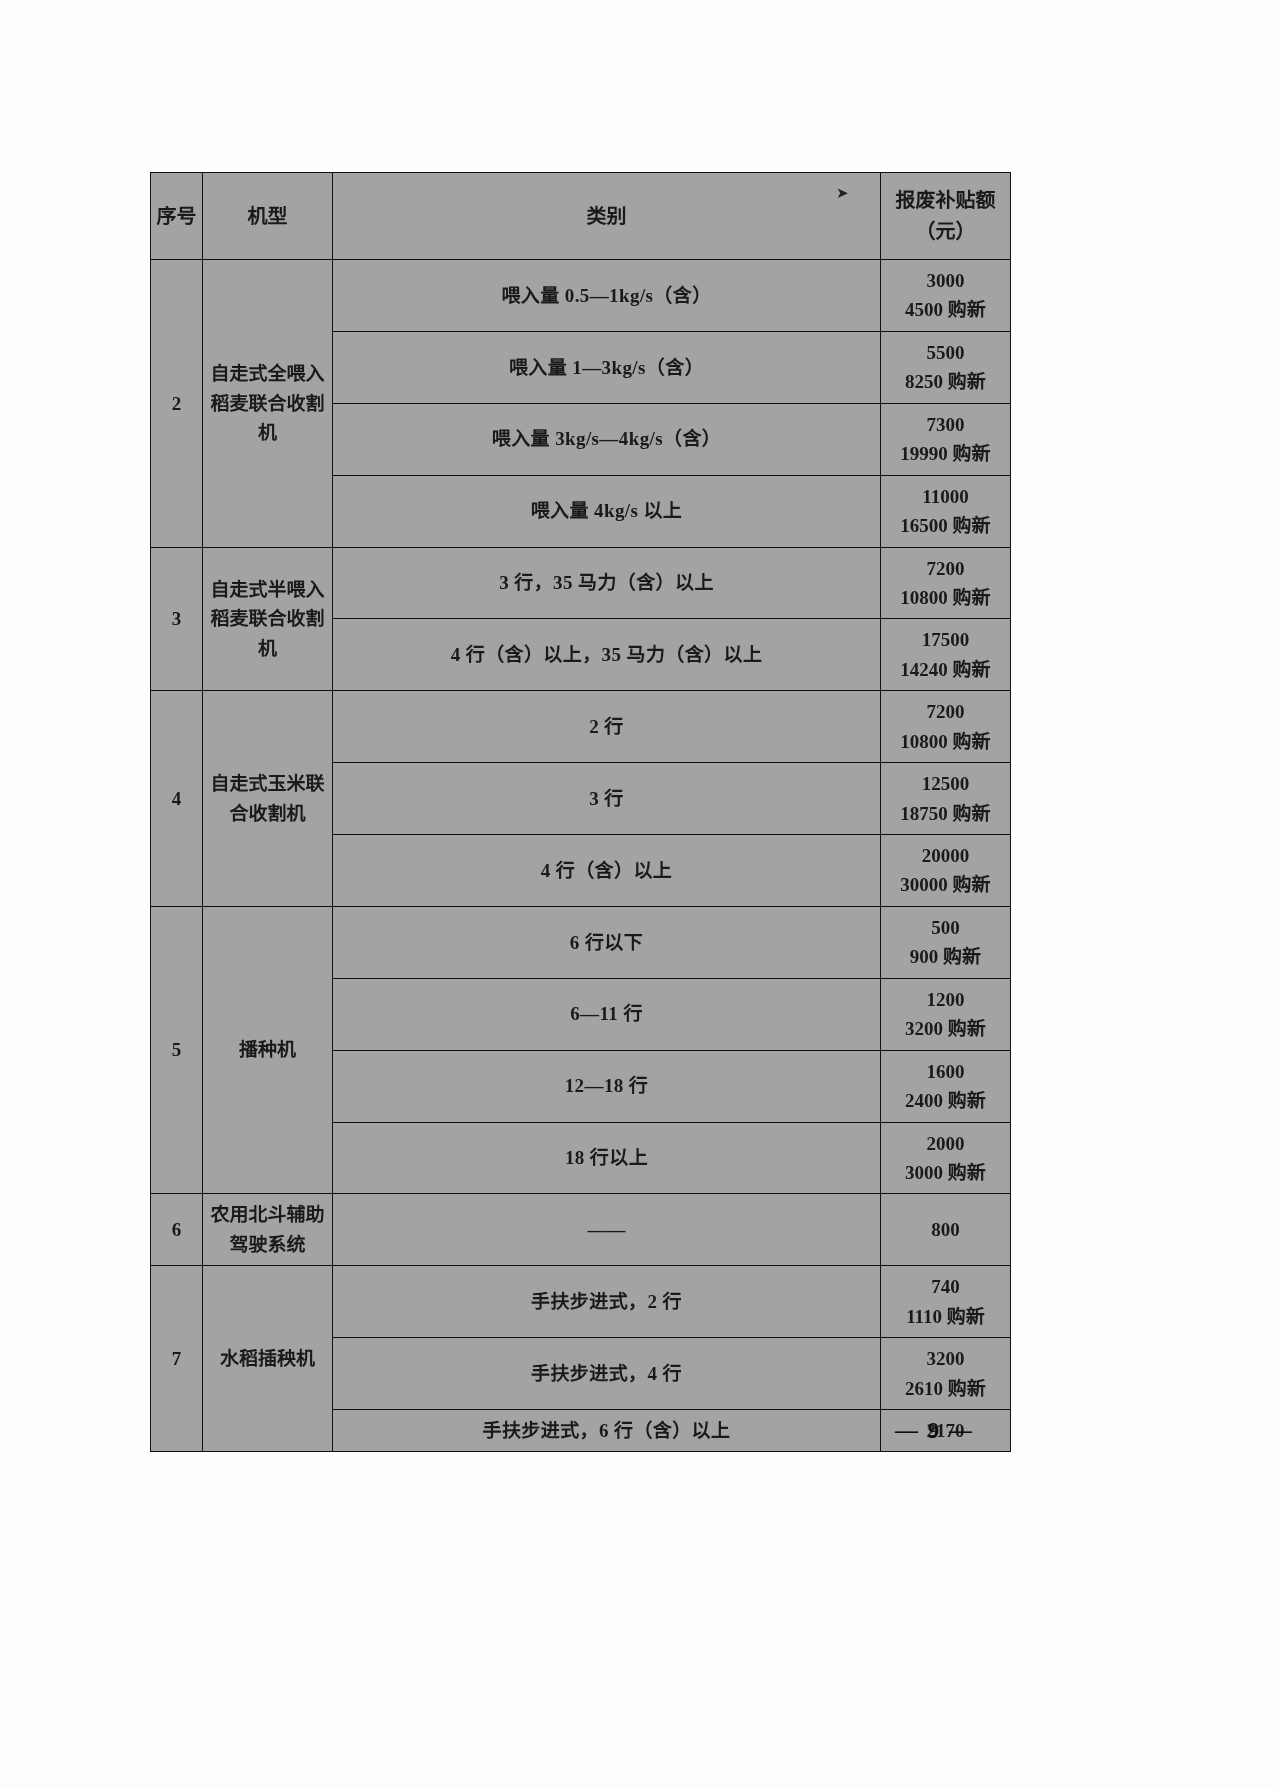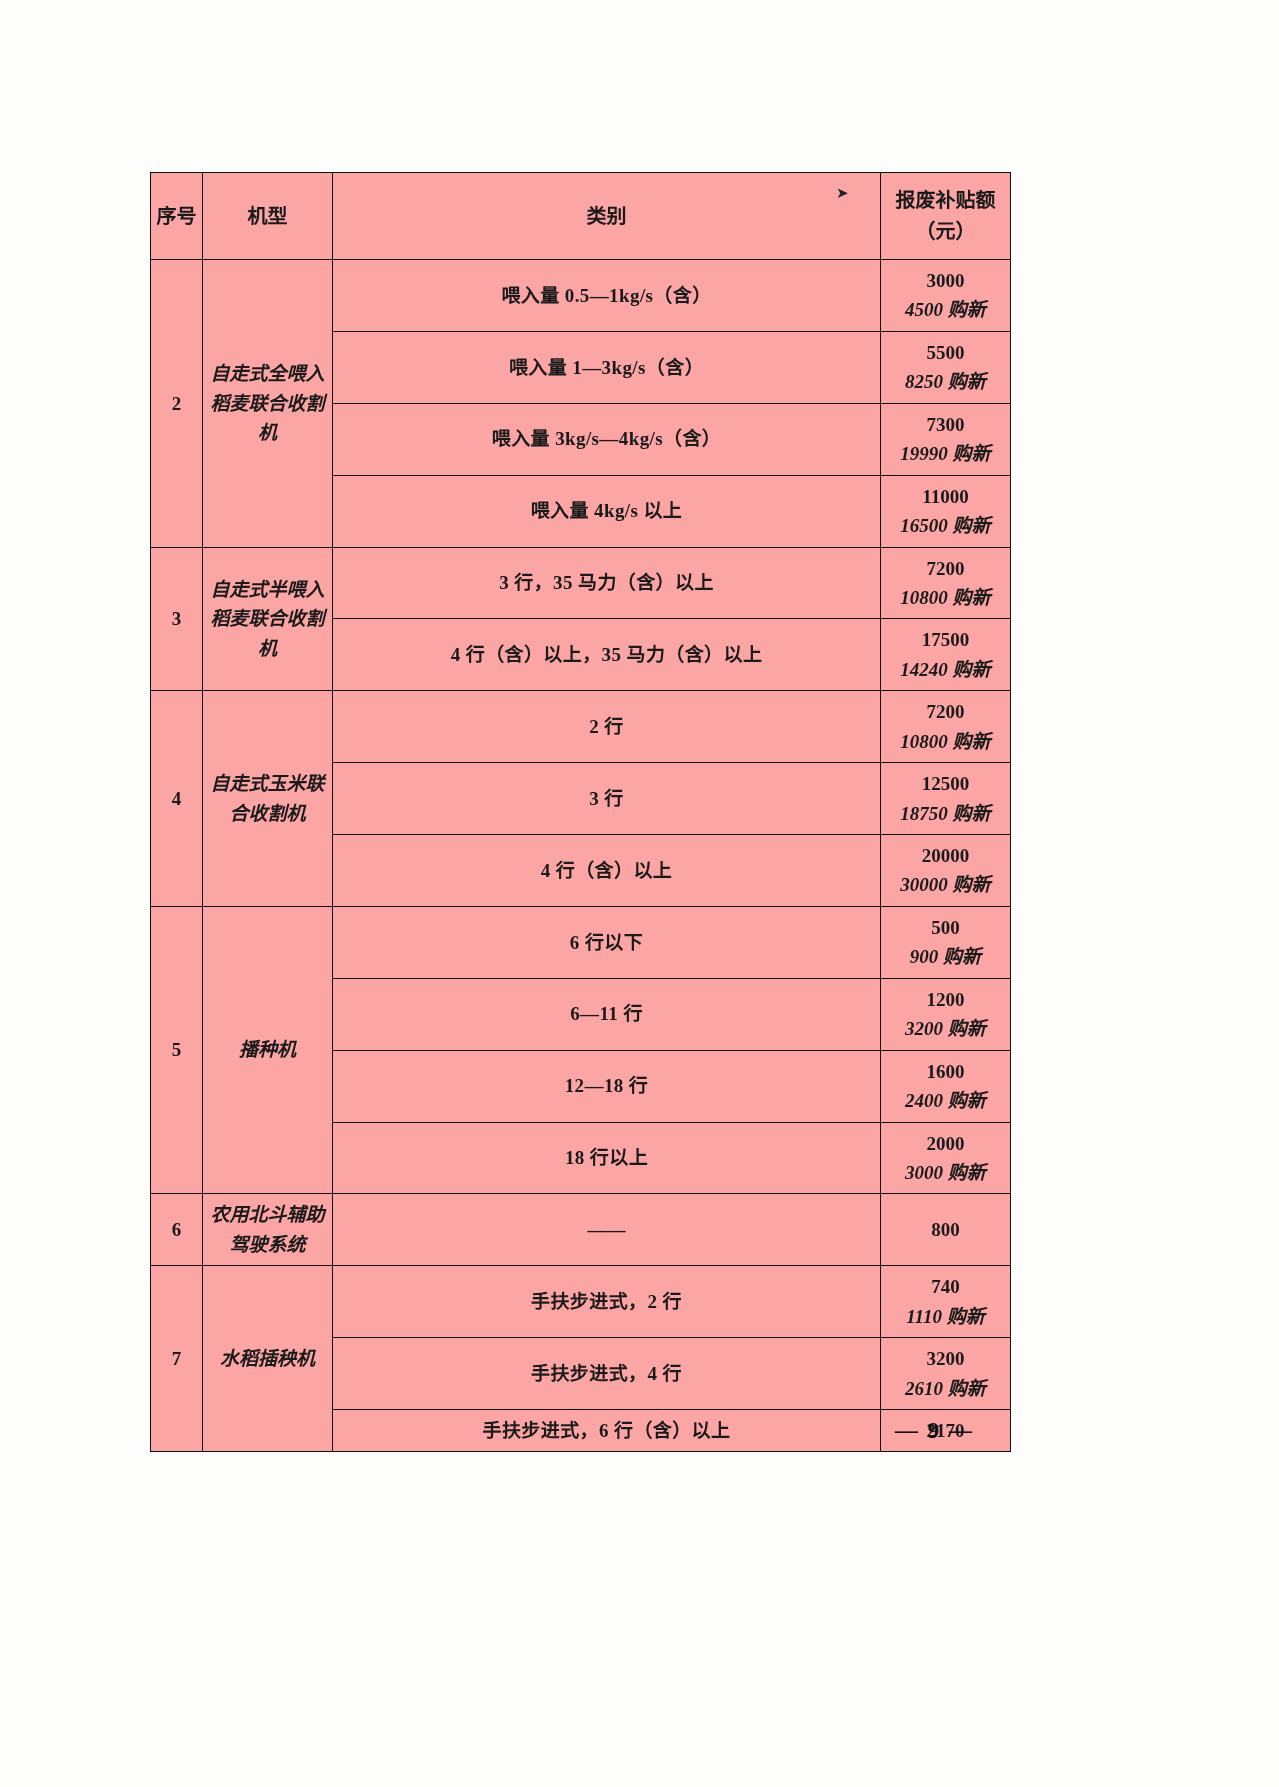--- a/index.html
+++ b/index.html
@@ -25,21 +25,21 @@
   .table-wrap {
     position: absolute;
     left: 150px;
     top: 172px;
     width: 860px;
   }
   table.subsidy {
     border-collapse: collapse;
     width: 860px;
     table-layout: fixed;
-    background: #fca5a5;
+    background: #a3a3a3;
   }
   table.subsidy td, table.subsidy th {
     border: 1.6px solid #111;
     text-align: center;
     vertical-align: middle;
     font-weight: bold;
     font-size: 19px;
     line-height: 1.55;
     padding: 6px 4px;
     font-family: "Liberation Serif", "DejaVu Serif", serif;
@@ -52,31 +52,30 @@
   col.c-idx   { width: 52px; }
   col.c-model { width: 130px; }
   col.c-cat   { width: 548px; }
   col.c-amt   { width: 130px; }
 
   .idx-cell { font-size: 19px; }
   .model-cell {
     font-size: 19px;
     line-height: 1.75;
     padding: 6px 6px;
-    font-style: italic;
   }
   .cat-cell {
     font-size: 19px;
     letter-spacing: 0.4px;
   }
   .amt-cell {
     font-size: 18px;
     line-height: 1.62;
   }
-  .amt-line2 { display: block; font-style: italic; }
+  .amt-line2 { display: block; }
   .hdr-amt span { display: block; }
   .dash-cell { letter-spacing: 0; font-size: 19px; }
 
   .stray-mark {
     position: absolute;
     left: 836px;
     top: 186px;
     width: 14px;
     height: 12px;
     color: #222;

